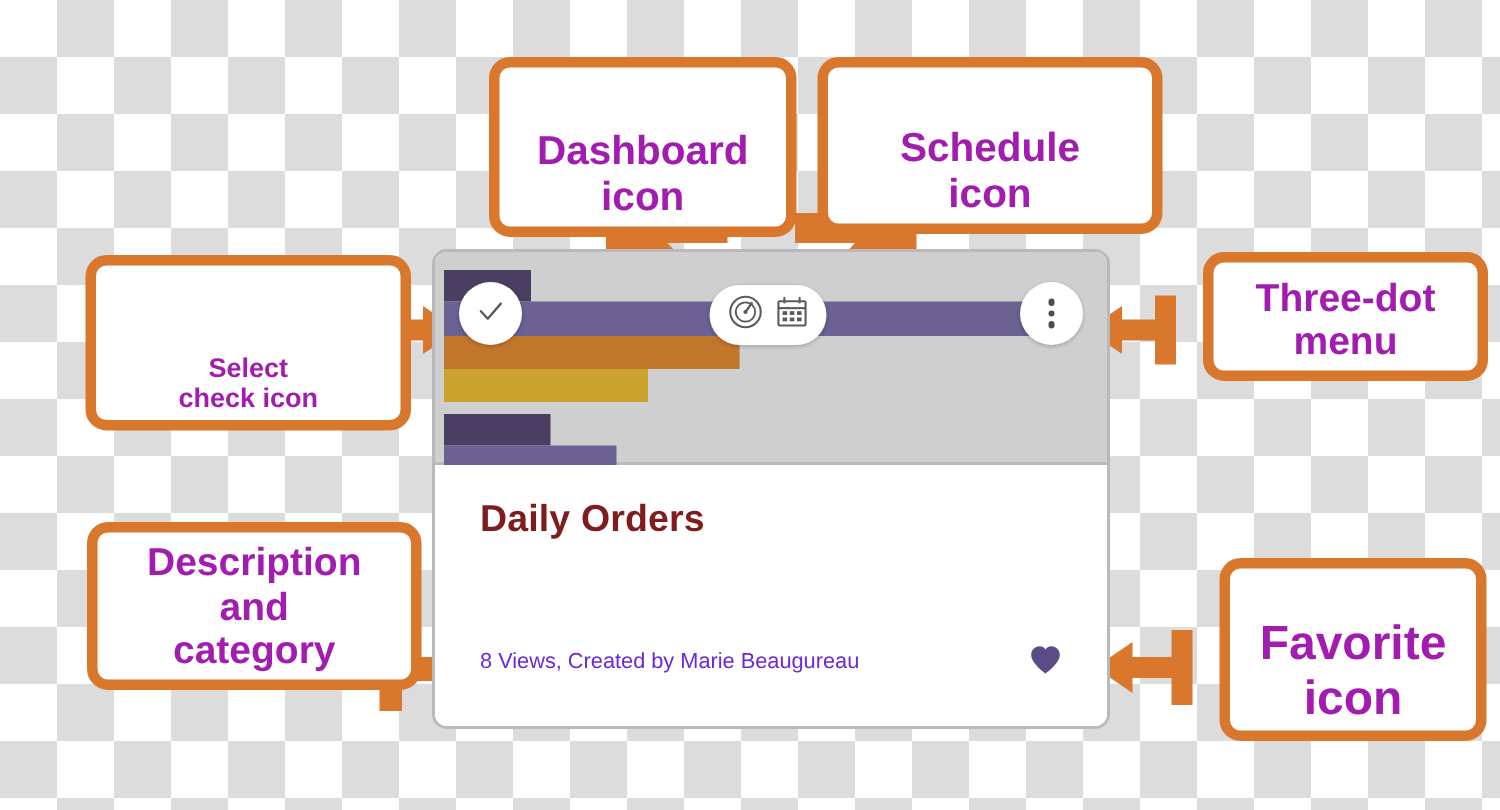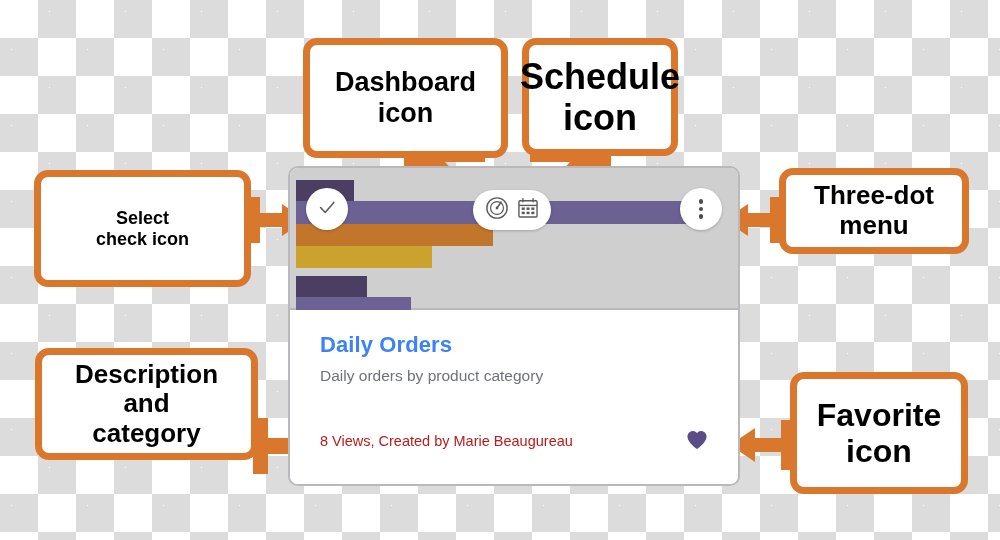--- a/index.html
+++ b/index.html
@@ -55,38 +55,38 @@
     left: 0;
     top: 142px;
     right: 0;
     bottom: 0;
     background: #fff;
   }
   .card-title {
     position: absolute;
     left: 30px;
     top: 22px;
-    font-size: 22px;
+    font-size: 25px;
     font-weight: bold;
-    color: #3b82f6;
+    color: #7f1d1d;
     letter-spacing: .1px;
   }
   .card-desc {
     position: absolute;
     left: 30px;
     top: 57px;
     font-size: 15.5px;
     color: #6f7276;
   }
   .card-meta {
     position: absolute;
     left: 30px;
     top: 123px;
     font-size: 14.5px;
-    color: #b91c1c;
+    color: #6d28d9;
   }
   .fav-icon {
     position: absolute;
     right: 30px;
     top: 120px;
     color: #5b4b86;
     font-size: 21px;
     line-height: 1;
   }
 
@@ -123,30 +123,31 @@
   .dots-stack { display:flex; flex-direction:column; align-items:center; }
 
   
   .callout {
     position: absolute;
     background: #ffffff;
     border: 7px solid #d9782c;
     border-radius: 14px;
     box-sizing: border-box;
     display: flex;
-    align-items: center;
+    align-items: flex-end;
     justify-content: center;
     text-align: center;
-    color: #000000;
+    color: #a21caf;
     font-weight: bold;
     line-height: 1.14;
     padding: 4px 8px;
+    margin-left: 23px;
   }
   .c-dashboard { left: 303px; top: 38px;  width: 205px; height: 120px; font-size: 27px; }
-  .c-schedule  { left: 522px; top: 38px;  width: 156px; height: 118px; font-size: 36px; }
+  .c-schedule  { left: 522px; top: 38px;  width: 230px; height: 118px; font-size: 27px; }
   .c-select    { left: 34px;  top: 170px; width: 217px; height: 117px; font-size: 18px; }
   .c-threedot  { left: 779px; top: 168px; width: 190px; height: 86px; font-size: 26px; }
   .c-desc      { left: 35px;  top: 348px; width: 223px; height: 112px; font-size: 26px; }
   .c-fav       { left: 790px; top: 372px; width: 178px; height: 122px; font-size: 32px; }
 </style>
 </head>
 <body>
 
 <svg id="connectors" viewBox="0 0 1000 540" width="1000" height="540">
   <g fill="#d9782c">
@@ -174,21 +175,20 @@
     <div class="bar" style="top:56px;  height:22px; width:197px; background:#c2762c;"></div>
     <div class="bar" style="top:78px;  height:22px; width:136px; background:#cba22e;"></div>
 
     <div class="bar" style="top:108px; height:21px; width:71px;  background:#4a3f63;"></div>
     <div class="bar" style="top:129px; height:21px; width:115px; background:#6b6192;"></div>
     <div class="bar" style="top:150px; height:21px; width:207px; background:#c2762c;"></div>
   </div>
 
   <div class="card-body">
     <div class="card-title">Daily Orders</div>
-    <div class="card-desc">Daily orders by product category</div>
     <div class="card-meta">8 Views, Created by Marie Beaugureau</div>
     <div class="fav-icon">
       <svg width="22" height="20" viewBox="0 0 24 22" aria-hidden="true">
         <path d="M12 21 C 12 21 1.5 13.6 1.5 7.4 C 1.5 3.6 4.3 1 7.6 1 C 9.8 1 11.3 2.2 12 3.4 C 12.7 2.2 14.2 1 16.4 1 C 19.7 1 22.5 3.6 22.5 7.4 C 22.5 13.6 12 21 12 21 Z" fill="#5b4b86"></path>
       </svg>
     </div>
   </div>
 </div>
 
 <div class="round-btn check-btn">

